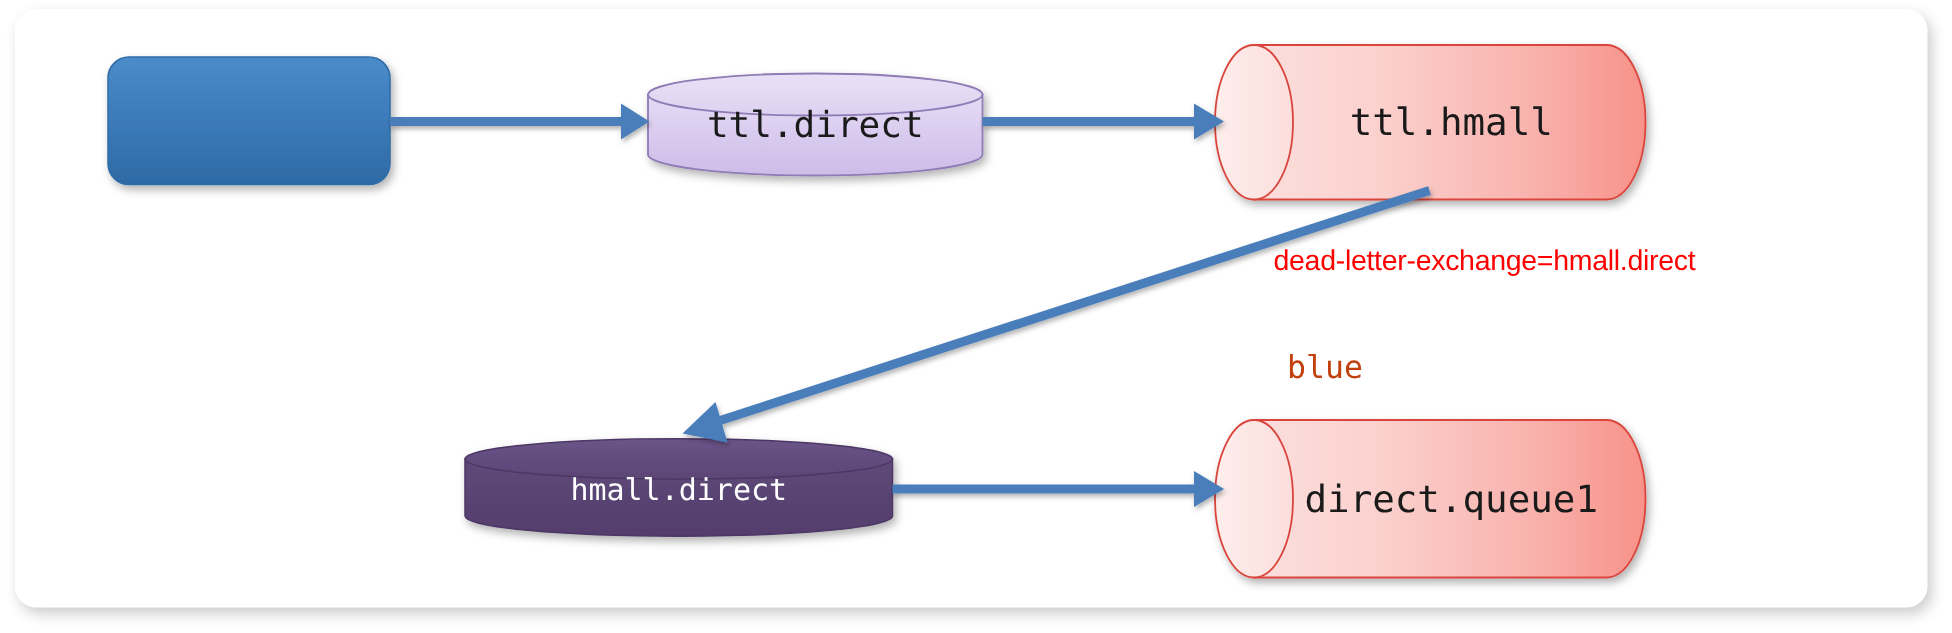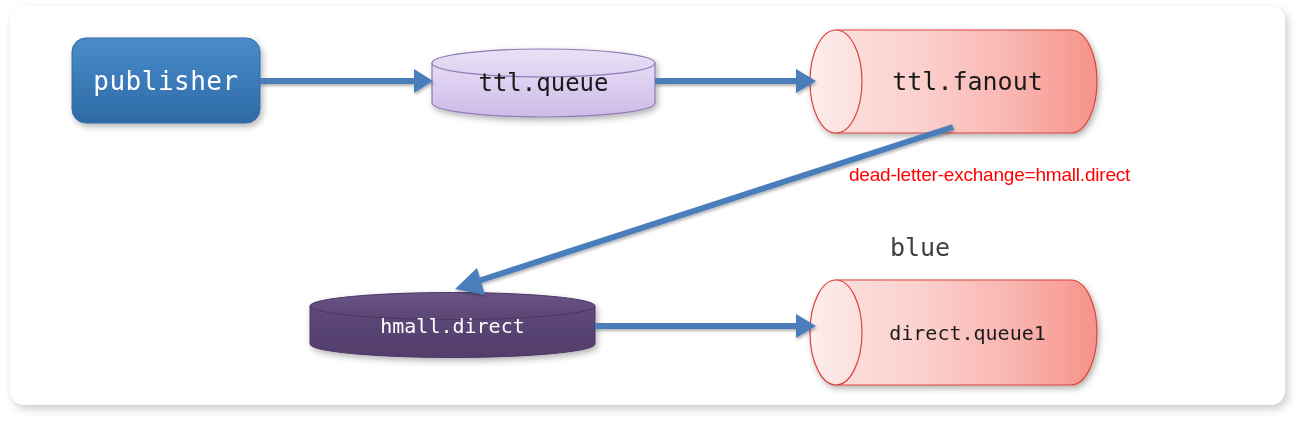--- a/index.html
+++ b/index.html
@@ -66,26 +66,26 @@
     color: #1a1a1a; font-size: 25px;
   }
   .lbl-hmall {
     left: 310px; top: 293px; width: 285px; height: 65px;
     display: flex; align-items: center; justify-content: center;
     color: #ffffff; font-size: 20px;
   }
   .lbl-directqueue {
     left: 838px; top: 280px; width: 259px; height: 105px;
     display: flex; align-items: center; justify-content: center;
-    color: #1a1a1a; font-size: 20px;
+    color: #1a1a1a; font-size: 25px;
   }
   .lbl-blue {
     left: 858px; top: 233px; width: 124px;
-    text-align: center;
-    color: #404040; font-size: 25px;
+    text-align: left;
+    color: #c2410c; font-size: 21px;
   }
 
   .lbl-dlx {
     left: 849px; top: 164px;
     font-family: "Liberation Sans", sans-serif;
     font-weight: normal;
     font-size: 19px;
     color: #ff0000;
     text-shadow:
        1px  1px 0 #ffffff,
@@ -198,25 +198,24 @@
       <line x1="953" y1="127" x2="475" y2="282" stroke="#4a7ebb" stroke-width="6"></line>
       <polygon points="477,268 455,289 485,295" fill="#4a7ebb"></polygon>
     </g>
 
     <g filter="url(#shadowArrow)">
       <line x1="595" y1="326" x2="796" y2="326" stroke="#4a7ebb" stroke-width="6"></line>
       <polygon points="796,314 816,326 796,338" fill="#4a7ebb"></polygon>
     </g>
   </svg>
 
-  <div class="lbl lbl-publisher">publisher</div>
-
-  <div class="lbl lbl-fanout">ttl.queue</div>
-
-  <div class="lbl lbl-ttlqueue">ttl.fanout</div>
+
+  <div class="lbl lbl-fanout">ttl.direct</div>
+
+  <div class="lbl lbl-ttlqueue">ttl.hmall</div>
 
   <div class="lbl lbl-hmall">hmall.direct</div>
 
   <div class="lbl lbl-directqueue">direct.queue1</div>
 
   <div class="lbl lbl-blue">blue</div>
 
   <div class="lbl lbl-dlx">dead-letter-exchange=hmall.direct</div>
 
 

